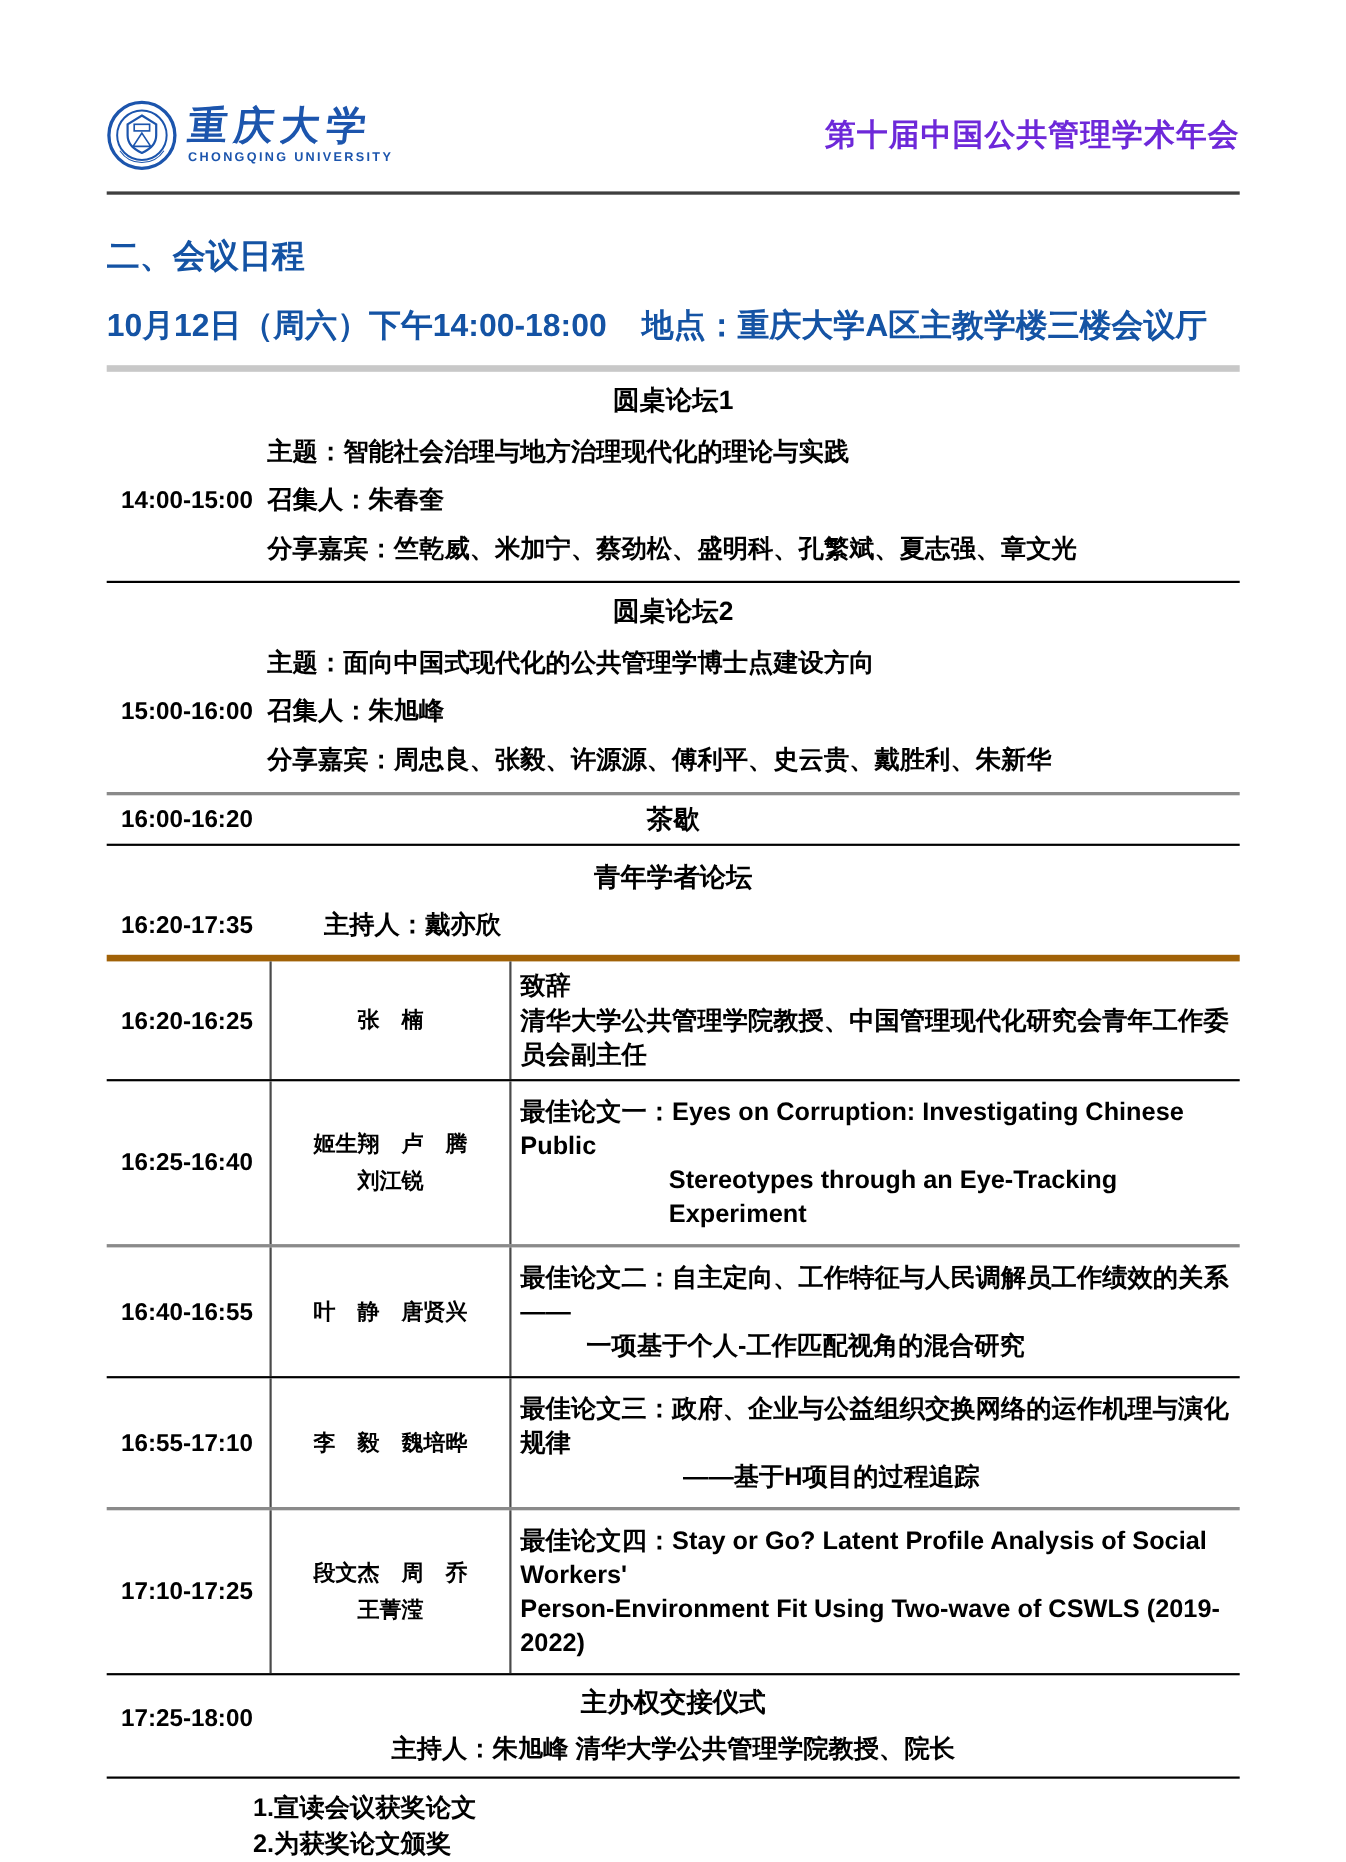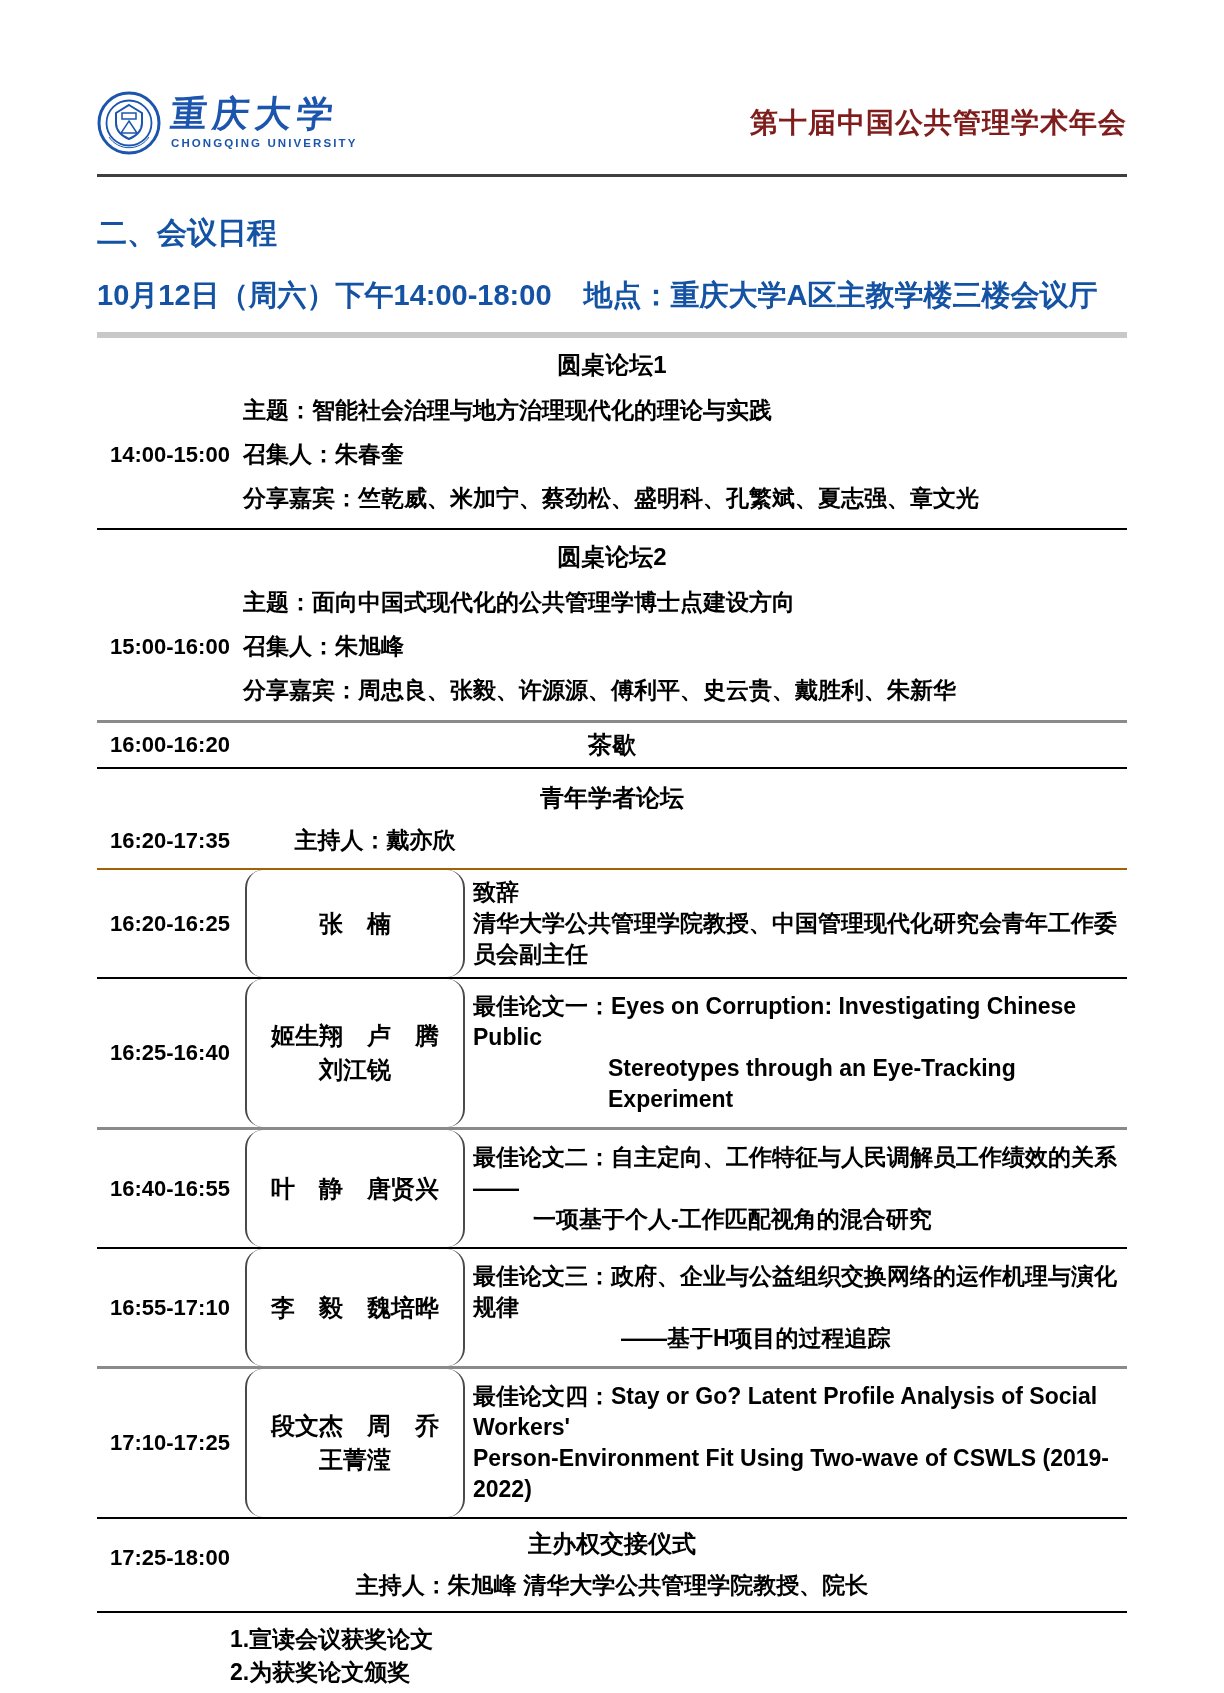--- a/index.html
+++ b/index.html
@@ -8,46 +8,46 @@
     font-family:"Liberation Sans","DejaVu Sans",sans-serif;
     color:#000; overflow:hidden;
   }
   
   .header { margin:86px 97px 0 97px; display:flex; justify-content:space-between; align-items:center; height:74px; }
   .logo { display:flex; align-items:center; gap:10px; }
   .logo-emblem { width:64px; height:64px; flex:none; }
   .logo-text { display:flex; flex-direction:column; line-height:1; }
   .logo-zh { font-size:36px; font-weight:700; color:#1c55ad; transform:skewX(-6deg); letter-spacing:6px; font-family:"Liberation Serif","DejaVu Serif",serif; }
   .logo-en { font-size:11.5px; font-weight:700; color:#1c55ad; letter-spacing:2.1px; margin-top:6px; }
-  .conf-title { font-size:28px; font-weight:800; color:#7f1d1d; letter-spacing:1px; }
+  .conf-title { font-size:28px; font-weight:800; color:#6d28d9; letter-spacing:1px; }
   .hr-dark { margin:14px 97px 0 97px; height:3px; background:#3f3f3f; }
   
   .sec-title { margin:36px 97px 0 97px; font-size:30px; font-weight:800; color:#1453a4; }
   .date-row { margin:22px 97px 0 97px; display:flex; gap:32px; font-size:29px; font-weight:800; color:#1453a4; white-space:nowrap; }
   .gray-bar { margin:16px 97px 0 97px; height:6px; background:#c8c8c8; }
   
   .schedule { margin:0 97px; font-size:23px; font-weight:600; color:#000; }
   .center-title { text-align:center; font-weight:800; font-size:24px; line-height:34px; }
   .forum-block { padding:10px 0 14px 0; border-bottom:2px solid #000; }
   .forum-block.second { border-bottom:3px solid #8a8a8a; }
   .forum-row { display:flex; margin-top:13px; line-height:31px; }
   .forum-row .t { width:133px; padding-left:13px; flex:none; font-size:22px; }
   .tea-row, .dinner-row { position:relative; height:44px; border-bottom:2px solid #000; display:flex; align-items:center; }
   .tea-row .row-time, .dinner-row .row-time { position:absolute; left:13px; font-size:22px; }
   .tea-row .row-label, .dinner-row .row-label { flex:1; text-align:center; font-weight:800; font-size:24px; }
-  .youth-block { padding:12px 0; border-bottom:2px solid #a16207; }
+  .youth-block { padding:12px 0; border-bottom:6px solid #a16207; }
   .grid3 { display:grid; grid-template-columns:148px 220px 663px; }
   .host-row { margin-top:10px; line-height:31px;gap:20px; }
   .host-row .h-time { padding-left:13px; font-size:22px; }
   .host-row .h-host { text-align:center; }
   .host-row .h-titles { padding-left:5px; }
   .prow .c1 { display:flex; align-items:center; padding-left:13px; font-size:22px; }
   .prow .c2 { border-left:2px solid #4a4a4a; border-right:2px solid #4a4a4a;
               display:flex; flex-direction:column; align-items:center; justify-content:center;
-              font-weight:700; font-size:24px; line-height:34px; text-align:center;border-radius:18px; }
+              font-weight:700; font-size:20px; line-height:34px; text-align:center; }
   .prow .c3 { padding:12px 6px 12px 8px; line-height:31px; display:flex; flex-direction:column; justify-content:center; }
   .prow .c3 .ln { display:block; }
   .b-black { border-bottom:2px solid #000; }
   .b-gray { border-bottom:3px solid #8a8a8a; }
   .r1 .c3 { padding-top:7px; padding-bottom:7px; }
   .heading-bold { font-weight:700; }
   .ind-135 { margin-left:135px; }
   .ind-60 { margin-left:60px; }
   .ind-148 { margin-left:148px; }
   .handover-row { position:relative; padding:8px 0 10px 0; border-bottom:2px solid #000; }

